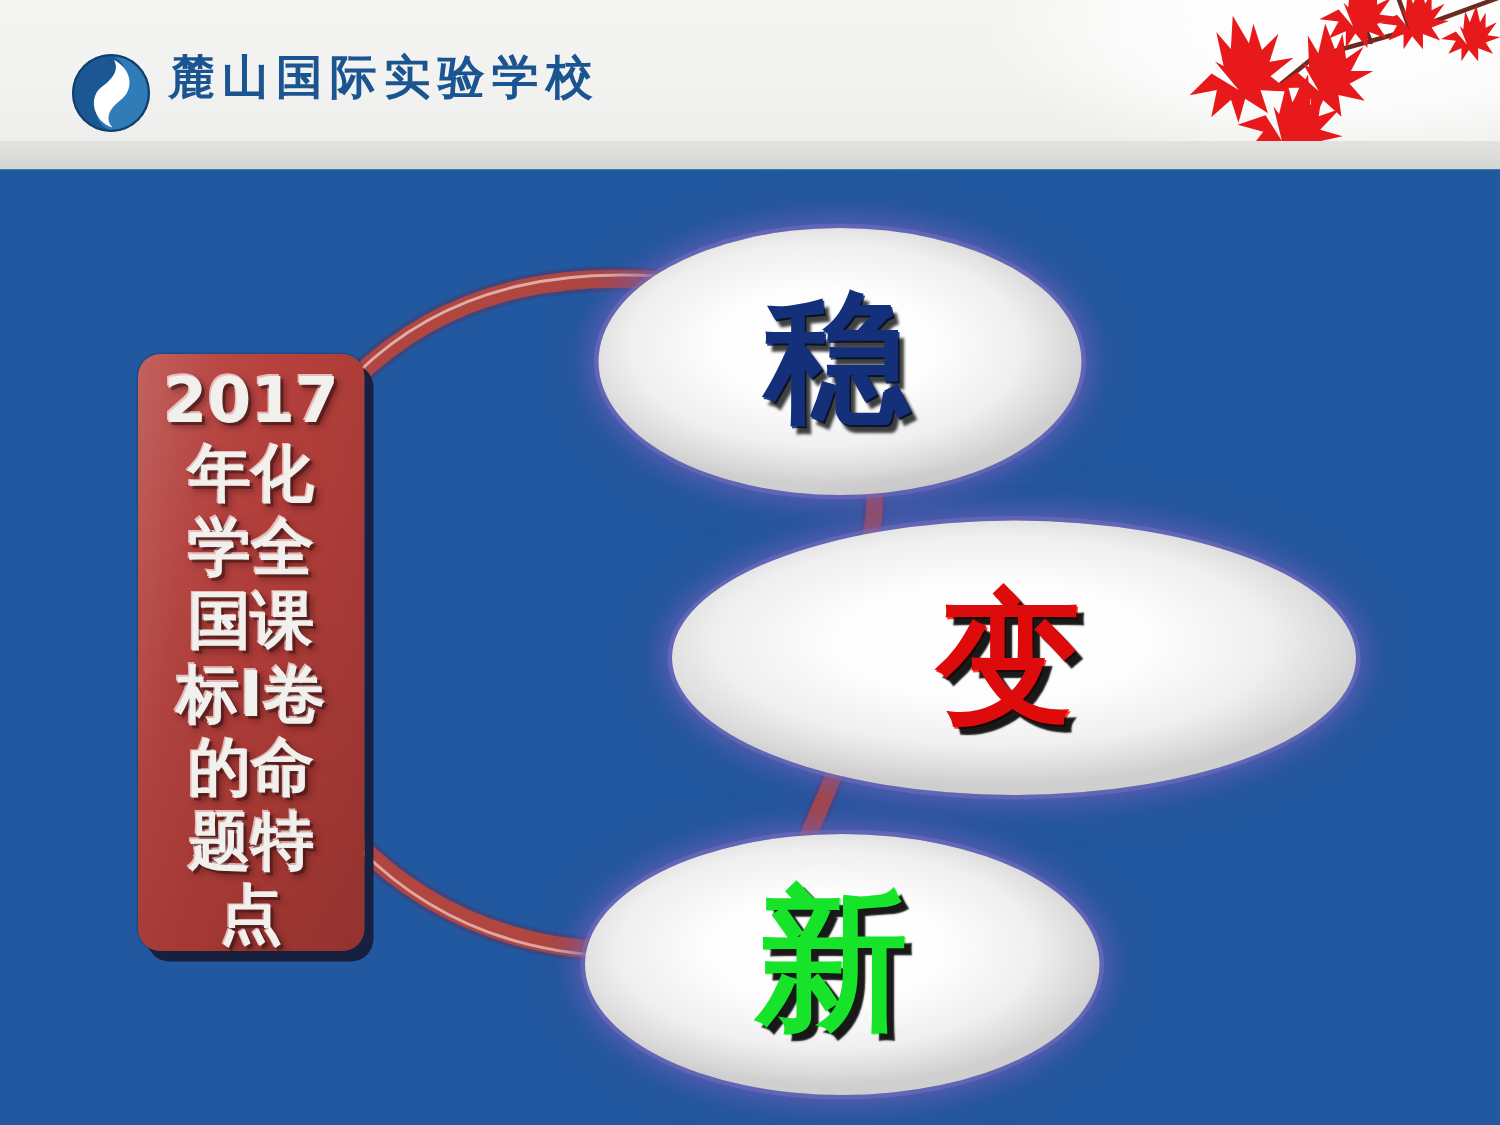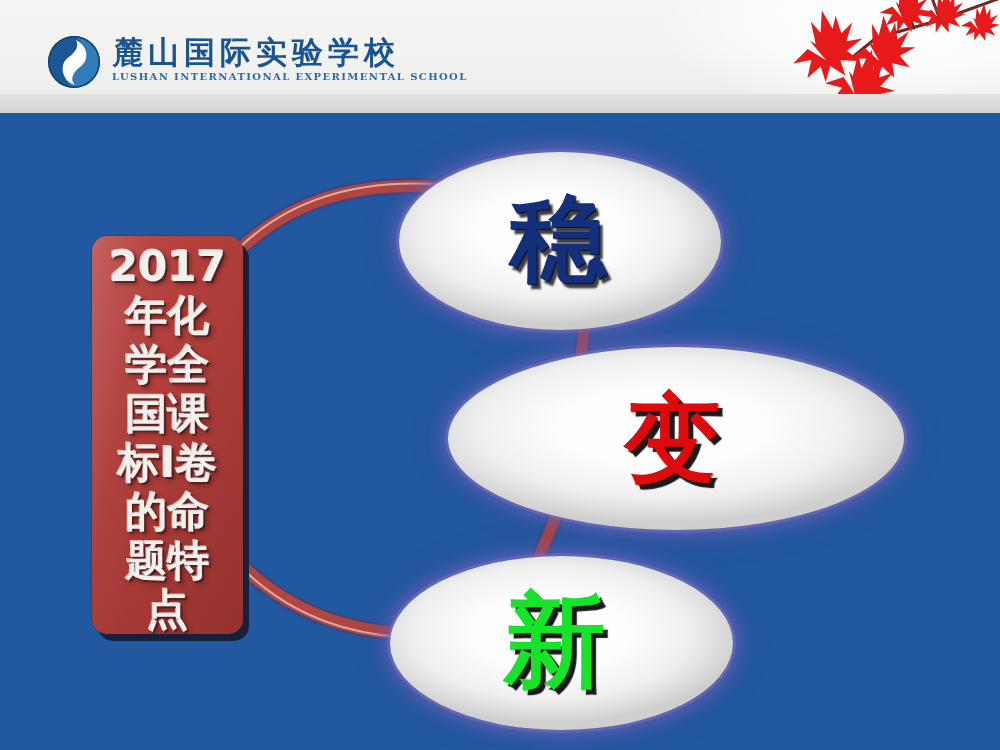--- a/index.html
+++ b/index.html
@@ -165,21 +165,20 @@
       <div class="logo-mark">
         <svg viewBox="0 0 56 56" width="56" height="56">
           <circle cx="28" cy="28" r="26" fill="#1b5893"></circle>
           <path d="M28 3 A25 25 0 0 1 28 53 A13 13 0 0 1 28 28 A13 13 0 0 0 28 3 Z" fill="#2f7cb8"></path>
           <path d="M30 6 C42 12 44 26 34 33 C26 39 24 46 29 51 C16 47 12 30 23 23 C31 17 33 11 30 6 Z" fill="#ffffff"></path>
           <circle cx="28" cy="28" r="25.2" fill="none" stroke="#123f6d" stroke-width="1.4"></circle>
         </svg>
       </div>
       <div class="logo-text-block">
         <div class="logo-cn">麓山国际实验学校</div>
-        <div class="logo-en">LUSHAN INTERNATIONAL EXPERIMENTAL SCHOOL</div>
       </div>
     </div>
   </div>
 
   <div class="gray-band"></div>
   <div class="blue-rule"></div>
   <div class="stage"></div>
 
   <svg class="connector" viewBox="0 0 1000 750">
 

